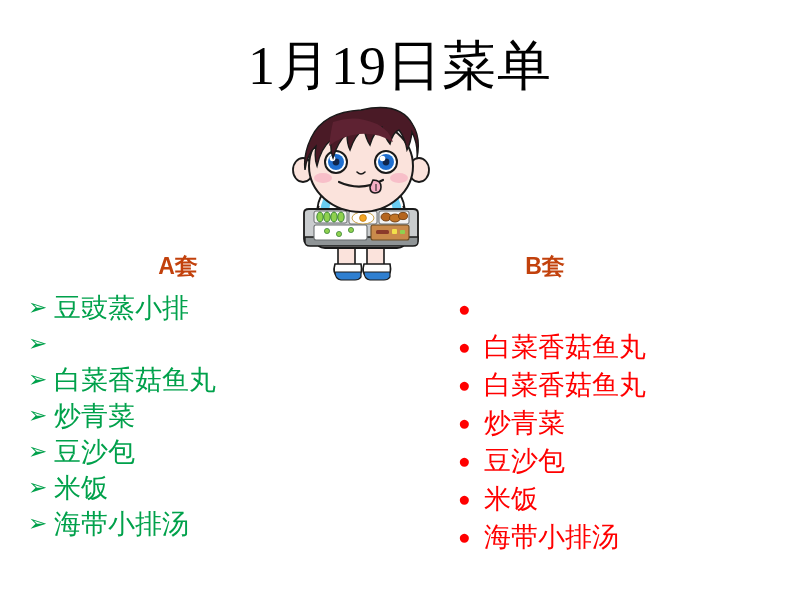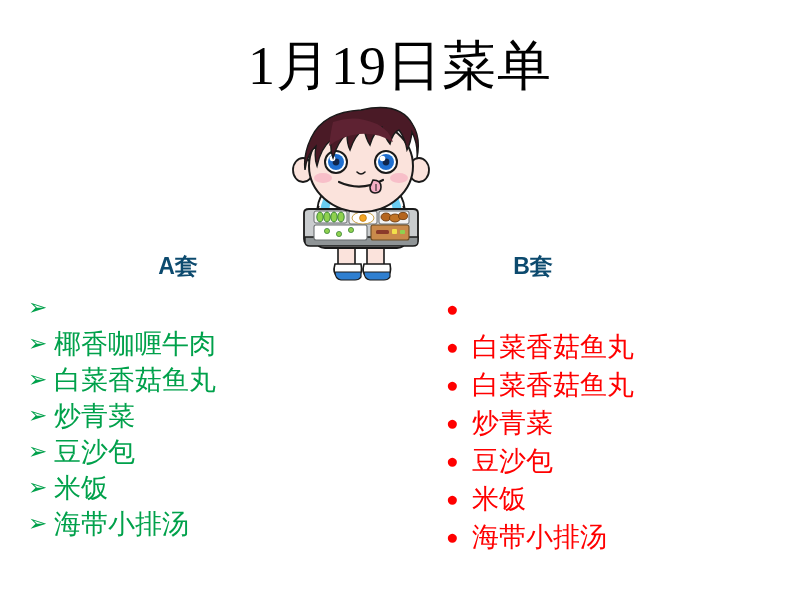--- a/index.html
+++ b/index.html
@@ -42,28 +42,28 @@
     height: 180px;
   }
   #mascot svg { display: block; width: 160px; height: 180px; }
 
   
   .column {
     position: absolute;
     top: 252px;
   }
   #col-a { left: 28px;  width: 330px; }
-  #col-b { left: 428px; width: 340px; }
+  #col-b { left: 440px; width: 340px; }
 
   .col-head {
     font-family: "Liberation Sans", "DejaVu Sans", sans-serif;
     font-weight: bold;
     font-size: 23px;
     line-height: 28px;
-    color: #0c4a6e;
+    color: #c2410c;
     text-align: center;
     white-space: nowrap;
   }
   #col-a .col-head { width: 300px; text-align: center; }
   #col-b .col-head { width: 210px; text-align: center; }
 
   .menu-list {
     list-style: none;
     margin-top: 10px;
   }
@@ -195,24 +195,24 @@
         </g>
       </g>
     </svg>
   </div>
 
   <div class="column" id="col-a">
     <div class="col-head">A套</div>
     <ul class="menu-list">
       <li class="menu-item">
         <span class="bullet">➢</span>
-      </li>
-      <li class="menu-item">
-        <span class="bullet">➢</span>
-        <span>椰香咖喱牛肉</span>
+        <span>豆豉蒸小排</span>
+      </li>
+      <li class="menu-item">
+        <span class="bullet">➢</span>
       </li>
       <li class="menu-item">
         <span class="bullet">➢</span>
         <span>白菜香菇鱼丸</span>
       </li>
       <li class="menu-item">
         <span class="bullet">➢</span>
         <span>炒青菜</span>
       </li>
       <li class="menu-item">

